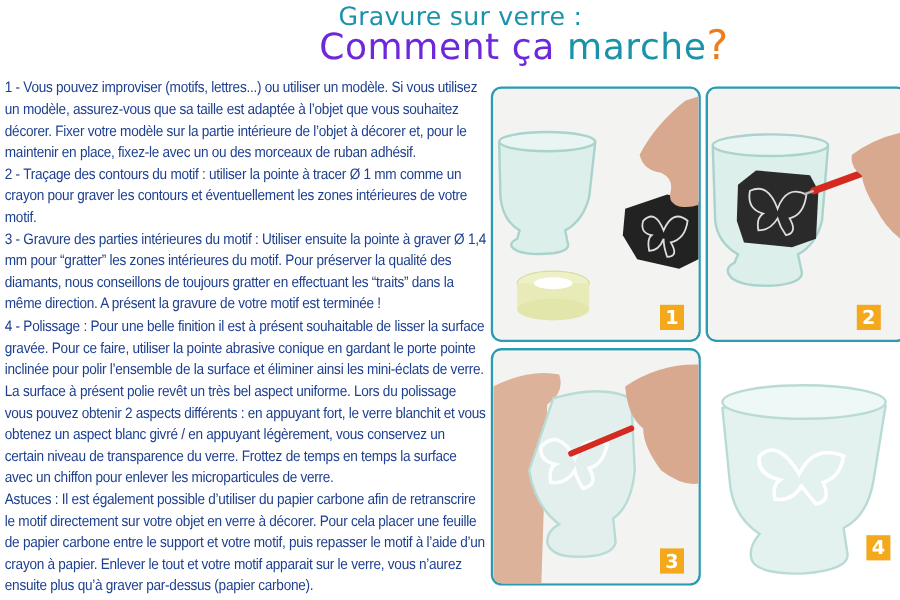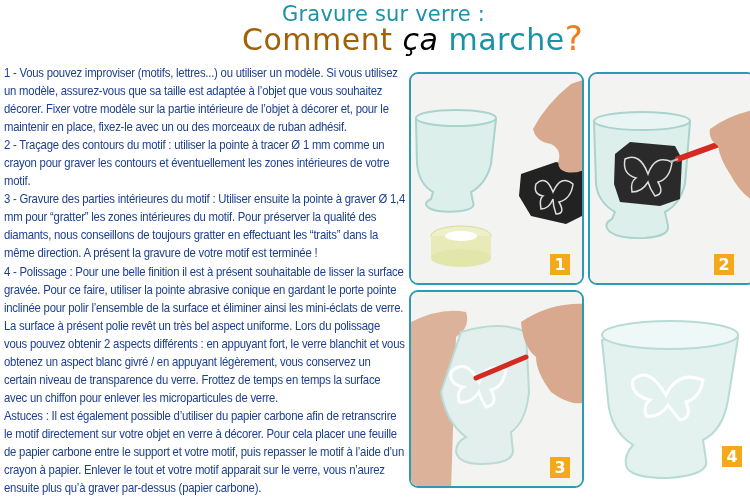--- a/index.html
+++ b/index.html
@@ -1,21 +1,21 @@
 <!DOCTYPE html>
 <html><head>
 <meta charset="utf-8">
 <style>
   html, body { margin: 0; padding: 0; }
   body { width: 750px; height: 500px; background: #ffffff; position: relative; overflow: hidden; font-family: "Liberation Sans", sans-serif; }
   .title { position: absolute; left: 240px; top: 0; width: 310px; height: 60px; text-align: center; font-family: "DejaVu Sans", sans-serif; }
   .title .l1 { position: absolute; left: 42px; top: 2px; font-size: 21px; color: #1a93a9; letter-spacing: 0.2px; white-space: nowrap; }
   .title .l2 { position: absolute; left: 2px; top: 18px; font-size: 30px; white-space: nowrap; letter-spacing: 0.5px; }
-  .title .c-comment { color: #a16207; }
-  .title .c-ca { color: #000000; font-style: italic; }
+  .title .c-comment { color: #6d28d9; margin-left: 24px; }
+  .title .c-ca { color: #6d28d9; }
   .title .c-marche { color: #1a93a9; text-align: center; }
   .title .c-q { color: #ef7d1a; font-size: 34px; }
   .text { position: absolute; left: 4px; top: 64px; width: 400px; color: #1d3f8f; font-size: 12.6px; line-height: 18.05px; letter-spacing: -0.25px; transform: scaleX(0.9); transform-origin: left top; width: 446px; }
   .text p { margin: 0; }
   .panel { position: absolute; border: 2px solid #2a9bb0; border-radius: 9px; background: #f4f4f2; overflow: hidden; box-sizing: border-box; }
   .badge { position: absolute; width: 20px; height: 21px; background: #f4a81c; color: #fff; font-family: "DejaVu Sans", sans-serif; font-weight: bold; font-size: 16px; text-align: center; line-height: 21px; }
 </style>
 </head>
 <body>
 

